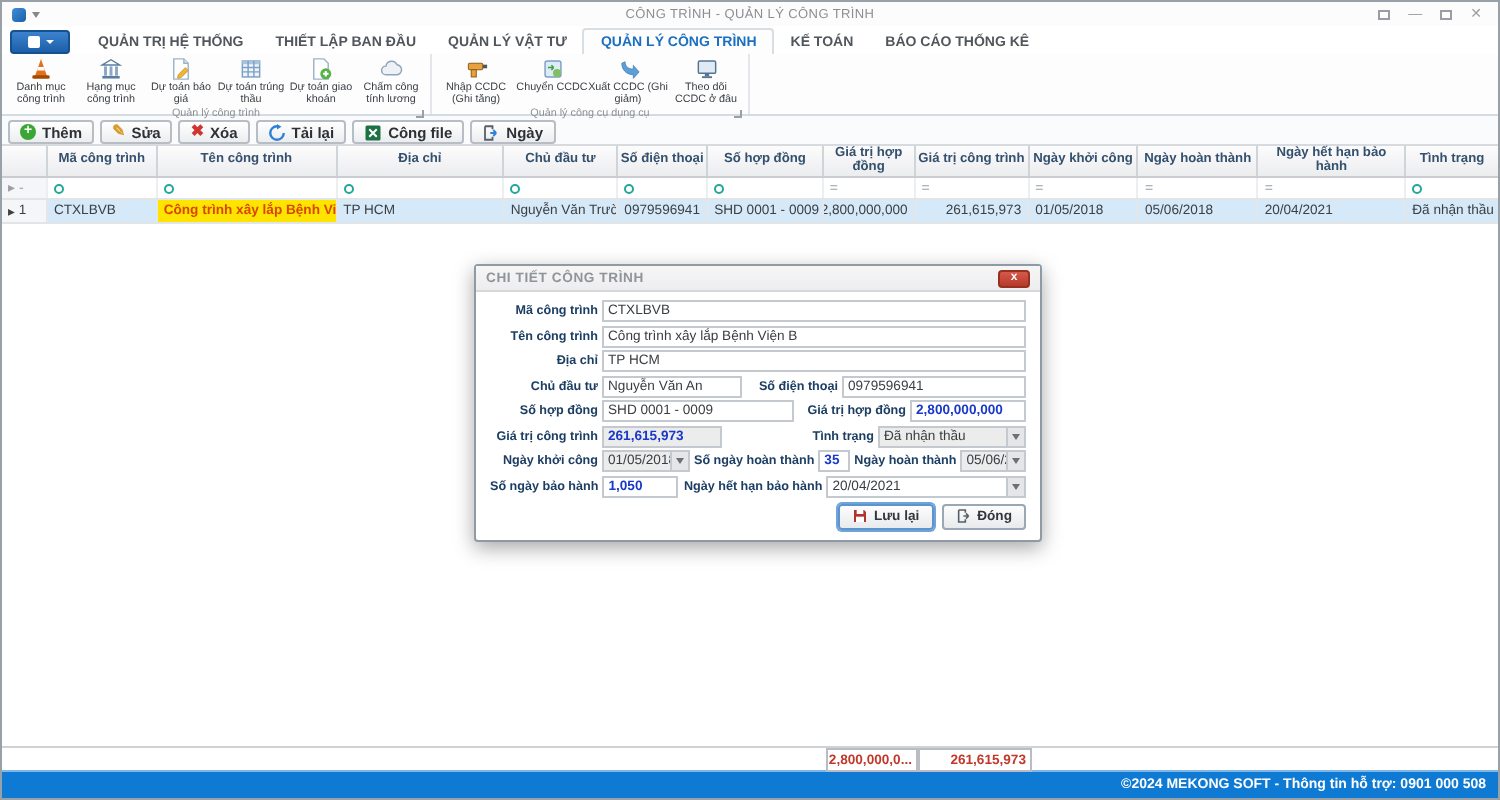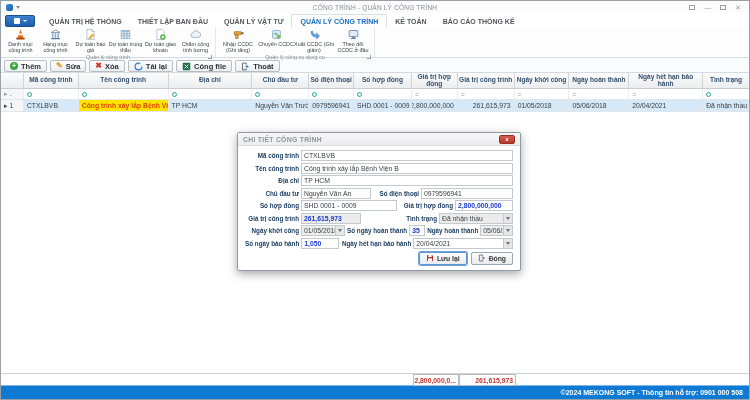--- a/index.html
+++ b/index.html
@@ -260,21 +260,21 @@
           <rect x="1" y="1" width="10" height="10" rx="1" fill="#1e7145"></rect>
           <path d="M3.5 3.5 l5 5 M8.5 3.5 l-5 5" stroke="#fff" stroke-width="1.3"></path>
         </svg>
       <span>Công file</span>
     </div>
     <div class="tbtn">
       <svg viewBox="0 0 12 12">
           <path d="M2 1.5 h5 v2 M7 8.5 v2 H2 v-9" fill="none" stroke="#55606b" stroke-width="1.2"></path>
           <path d="M5.5 6 h4 M9.5 6 l-2-2 M9.5 6 l-2 2" stroke="#2f81d6" stroke-width="1.2" fill="none"></path>
         </svg>
-      <span>Thoát</span>
+      <span>Ngày</span>
     </div>
   </div>
 
   <div class="grid">
     <div class="g-head">
       <div class="hc" style="width:23px"></div>
       <div class="hc" style="width:55px">Mã công trình</div>
       <div class="hc" style="width:90px">Tên công trình</div>
       <div class="hc" style="width:84px">Địa chỉ</div>
       <div class="hc" style="width:57px">Chủ đầu tư</div>

